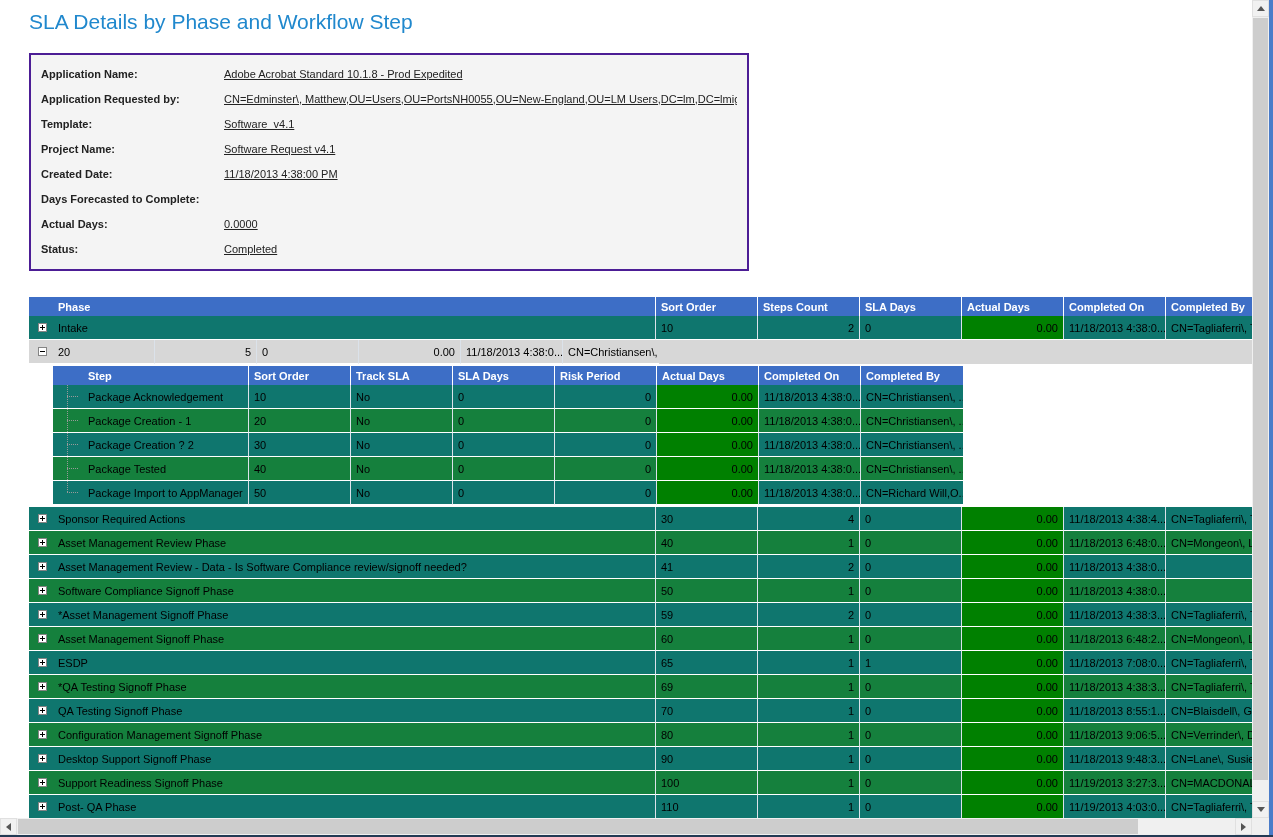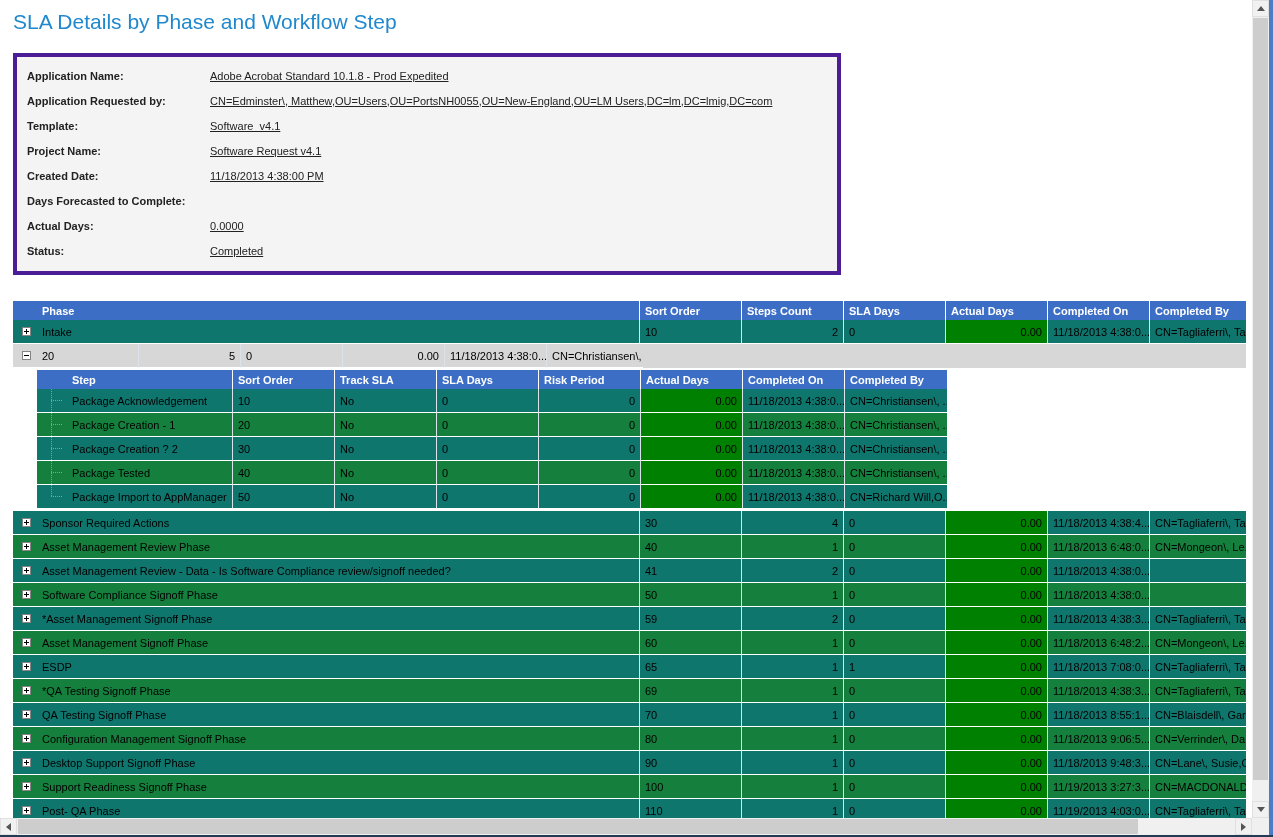--- a/index.html
+++ b/index.html
@@ -1,23 +1,23 @@
 <!DOCTYPE html>
 <html><head>
 <meta charset="utf-8">
 <style>
   html,body{margin:0;padding:0;}
   *{box-sizing:border-box;}
   .page{position:relative;width:1273px;height:837px;background:#fff;overflow:hidden;
         font-family:"Liberation Sans",sans-serif;}
-  .content{position:absolute;left:0;top:0;width:1252px;height:818px;overflow:hidden;background:#fff;}
+  .content{position:absolute;left:16px;top:0;width:1252px;height:818px;overflow:hidden;background:#fff;}
 
   .title{margin:10px 0 0 13px;font-size:21px;color:#2088CD;}
 
-  .info-panel{margin:19px 0 0 13px;width:828px;background:#F4F4F4;border:4px solid #4c1d95;
+  .info-panel{margin:19px 0 0 13px;width:720px;background:#F4F4F4;border:2px solid #4c1d95;
               padding:6px 10px 8px 10px;}
   .info-row{display:flex;align-items:center;height:25px;font-size:11px;color:#222;}
   .info-label{width:183px;font-weight:bold;}
   .info-value{flex:1;white-space:nowrap;overflow:hidden;text-decoration:underline;}
 
   .grid{margin:26px 0 12px 13px;width:1233px;font-size:11px;color:#000;}
   .hrow{display:flex;height:19px;background:#3D6EC6;}
   .hc{display:flex;align-items:center;padding:0 5px;color:#fff;font-weight:bold;
       border-right:1px solid #fff;overflow:hidden;white-space:nowrap;}
   .hc:last-child{border-right:none;}

